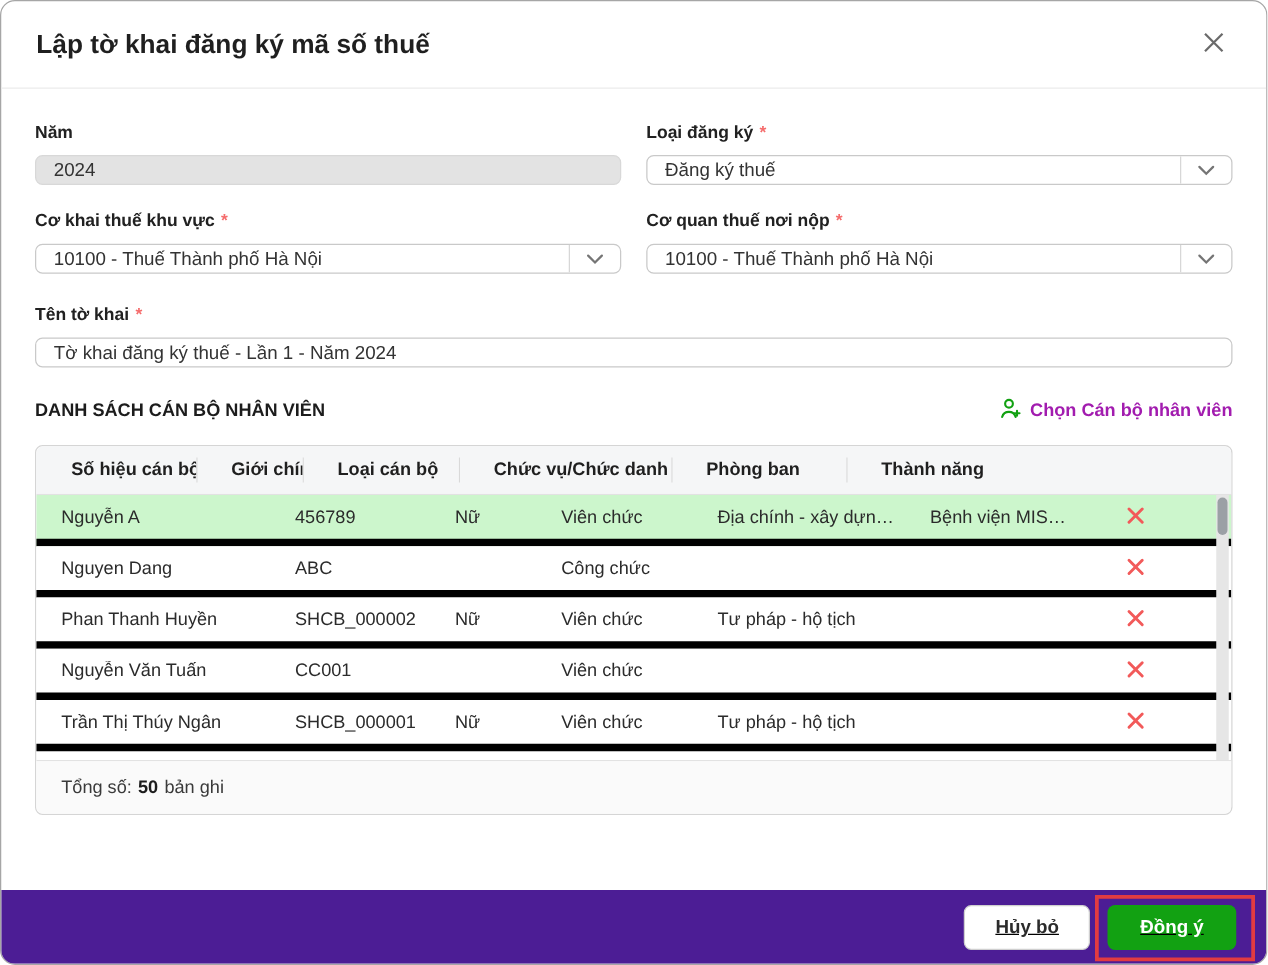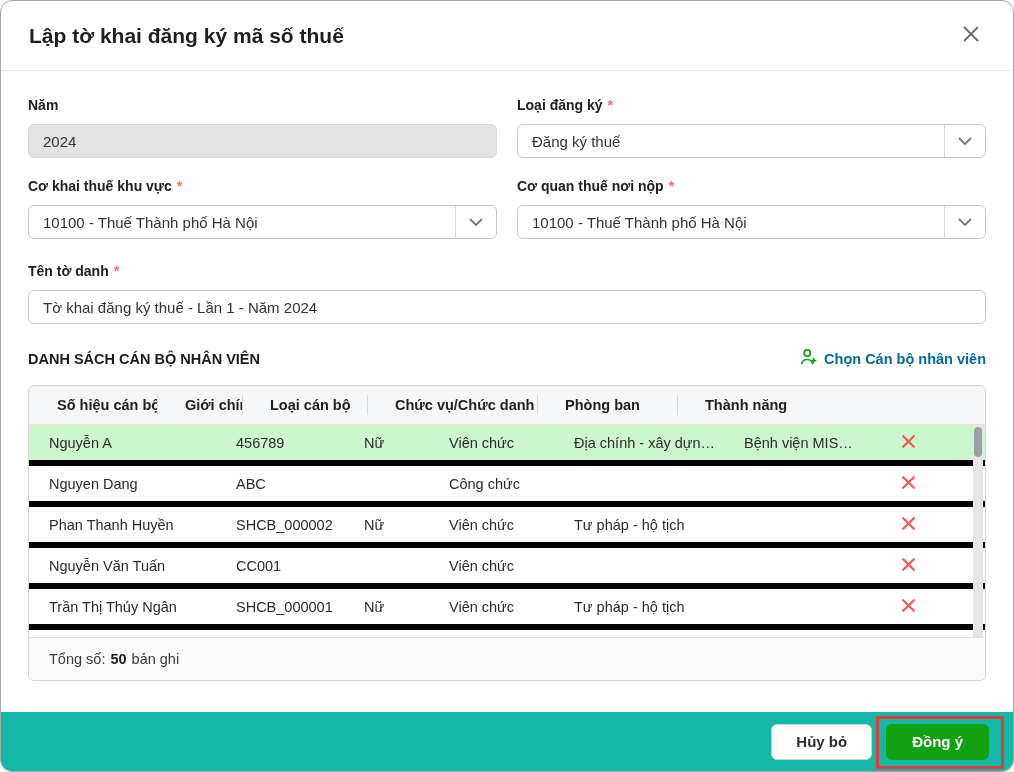--- a/index.html
+++ b/index.html
@@ -21,21 +21,21 @@
   .close-btn { width: 28px; height: 28px; border: none; background: none; cursor: pointer;
     display: flex; align-items: center; justify-content: center; }
 
   
   .dlg-body { flex: 1; padding: 26px 27px 0 27px; overflow: hidden; }
   .form-grid { display: grid; grid-template-columns: 1fr 1fr; column-gap: 20px; row-gap: 20px; }
   .field-label { display: flex; align-items: baseline; gap: 5px; font-size: 14px;
     font-weight: bold; color: #212121; margin-bottom: 11px; }
   .req { color: #f56c6c; font-weight: bold; }
   .control {
-    height: 34px; border: 1px solid #c9c9c9; border-radius: 6px; background: #fff;
+    height: 24px; border: 1px solid #c9c9c9; border-radius: 6px; background: #fff;
     display: flex; align-items: stretch; font-size: 15px; color: #333; overflow: hidden;
   }
   .control .value { flex: 1; display: flex; align-items: center; padding: 0 14px;
     white-space: nowrap; overflow: hidden; }
   .control.disabled { background: #e3e3e3; border-color: #d8d8d8; }
   .chevron-zone { width: 41px; flex: 0 0 41px; border-left: 1px solid #d7d7d7;
     display: flex; align-items: center; justify-content: center; cursor: pointer; }
   .full-field { margin-top: 24px; }
 
   
@@ -71,22 +71,22 @@
   .scroll-track { position: absolute; top: 0; bottom: 0; right: 2px; width: 10px;
     background: #e6e6e6; }
   .scroll-thumb { position: absolute; top: 2px; left: 1px; width: 8px; height: 30px;
     background: #9ba0a5; border-radius: 4px; }
   .t-summary { height: 43px; display: flex; align-items: center; gap: 5px; padding-left: 20px;
     background: #fafafa; border-top: 1px solid #e2e2e2; border-radius: 0 0 6px 6px;
     font-size: 14.5px; color: #3a3a3a; text-align: center; }
   .t-summary b { color: #1c1c1c; }
 
   
-  .dlg-footer { height: 59px; flex: 0 0 59px; background: #14b8a6; display: flex;
-    align-items: center; justify-content: flex-end; gap: 14px; padding-right: 24px; }
+  .dlg-footer { height: 59px; flex: 0 0 59px; background: #4c1d95; display: flex;
+    align-items: center; justify-content: flex-end; gap: 14px; padding-right: 24px; text-decoration: underline; }
   .btn { height: 36px; border-radius: 6px; font-family: inherit; font-size: 15px;
     font-weight: bold; cursor: pointer; }
   .btn-cancel { padding: 0 24px; background: #fff; border: 1px solid #cfcfcf; color: #2b2b2b; }
   .btn-confirm { padding: 0 26px; border: none; color: #fff; }
 
   .annotation-box { position: absolute; left: 875px; top: 715px; width: 128px; height: 53px;
     border: 3px solid #e23b41; z-index: 10; pointer-events: none; }
 </style>
 </head>
 <body>
@@ -157,31 +157,31 @@
             <svg width="14" height="9" viewBox="0 0 14 9">
                 <path d="M1.5 1.5 L7 7 L12.5 1.5" stroke="#757575" stroke-width="1.8" fill="none" stroke-linecap="round"></path>
               </svg>
           </span>
         </div>
       </div>
     </div>
 
     <div class="full-field">
       <div class="field-label">
-        <span>Tên tờ danh</span>
+        <span>Tên tờ khai</span>
         <span class="req" style="color: rgb(245, 108, 108);">*</span>
       </div>
       <div class="control">
         <span class="value">Tờ khai đăng ký thuế - Lần 1 - Năm 2024</span>
       </div>
     </div>
 
     <div class="section-bar">
       <div class="section-title">DANH SÁCH CÁN BỘ NHÂN VIÊN</div>
-      <button class="choose-link" id="choose-link" style="color: #0369a1;">
+      <button class="choose-link" id="choose-link" style="color: #a21caf;">
         <span>
           <svg width="18" height="18" viewBox="0 0 18 18" id="person-add-svg" fill="none">
             <circle cx="8.2" cy="5" r="3.1" stroke-width="1.7" stroke="#12a112"></circle>
             <path d="M13.5 15.6 a5.6 5.6 0 0 0 -10.8 0" stroke-width="1.7" stroke-linecap="round" stroke="#12a112"></path>
             <path d="M14.6 10.6 v4 M12.6 12.6 h4" stroke-width="1.7" stroke-linecap="round" stroke="#12a112"></path>
           </svg>
         </span>
         <span>Chọn Cán bộ nhân viên</span>
       </button>
     </div>

